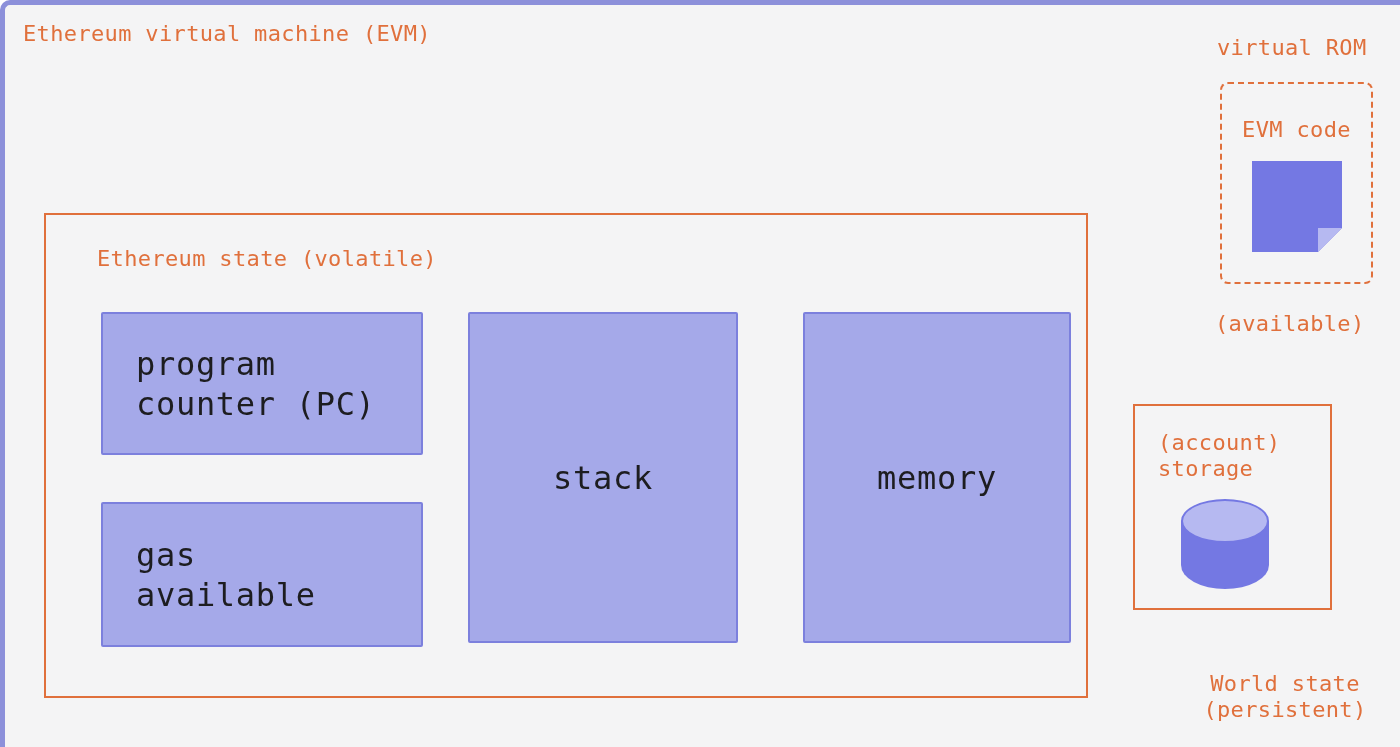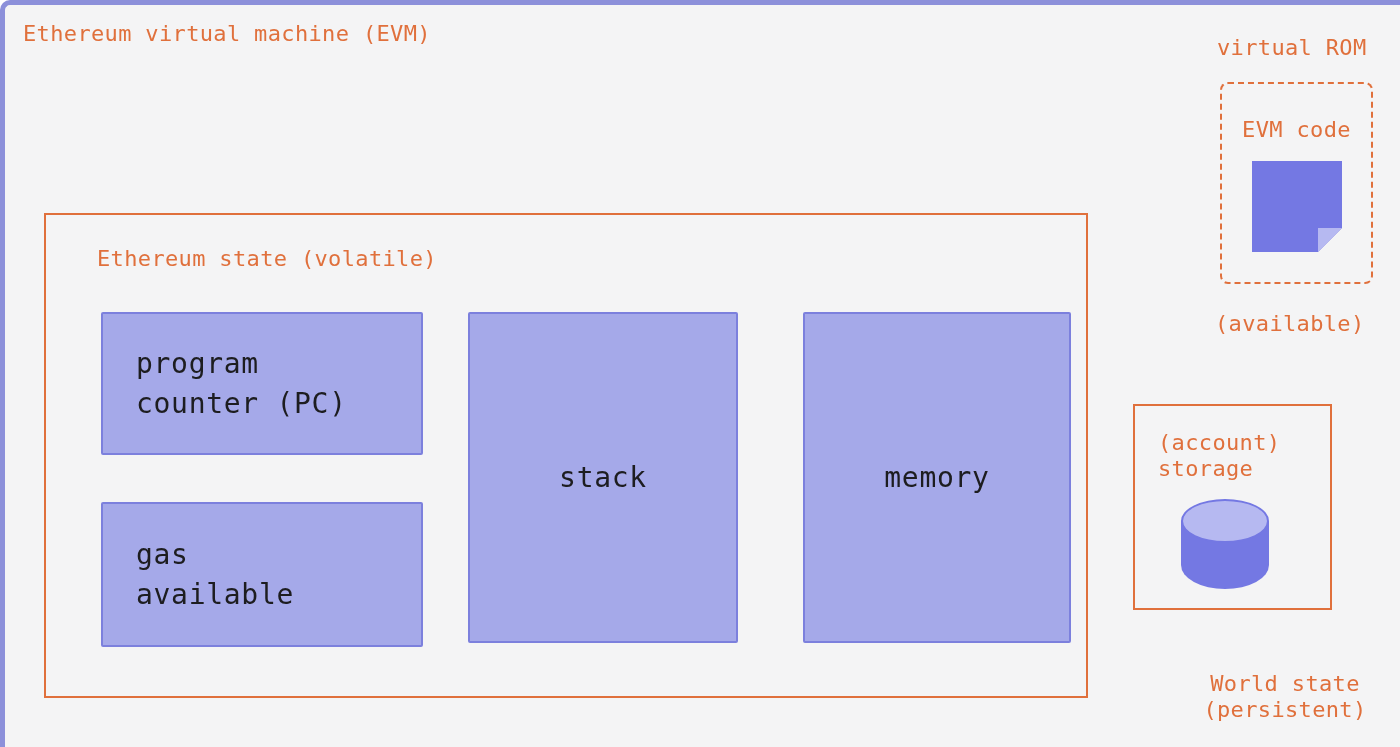--- a/index.html
+++ b/index.html
@@ -30,21 +30,21 @@
   .title{left:18px;top:16px;}
   
   .machine-state{
     position:absolute;left:39px;top:208px;width:1044px;height:485px;
     border:2.5px solid var(--accent-orange);
   }
   .ms-label{left:51px;top:31px;}
   .pbox{
     position:absolute;background:var(--box-fill);
     border:2px solid var(--box-border);border-radius:2px;
-    color:var(--text-black);font-size:28px;line-height:40px;letter-spacing:.7px;
+    color:var(--text-black);font-size:32px;line-height:40px;letter-spacing:.7px;
     display:flex;align-items:center;white-space:pre-line;
   }
   .pc-box{left:55px;top:97px;width:322px;height:143px;padding-left:33px;}
   .gas-box{left:55px;top:287px;width:322px;height:145px;padding-left:33px;}
   .stack-box{left:422px;top:97px;width:270px;height:331px;justify-content:center;}
   .memory-box{left:729px;top:97px;width:268px;height:331px;justify-content:center;margin-left:28px;}
   
   .rom-label{left:1212px;top:30px;}
   .rom-box{
     position:absolute;left:1215px;top:77px;width:153px;height:202px;

